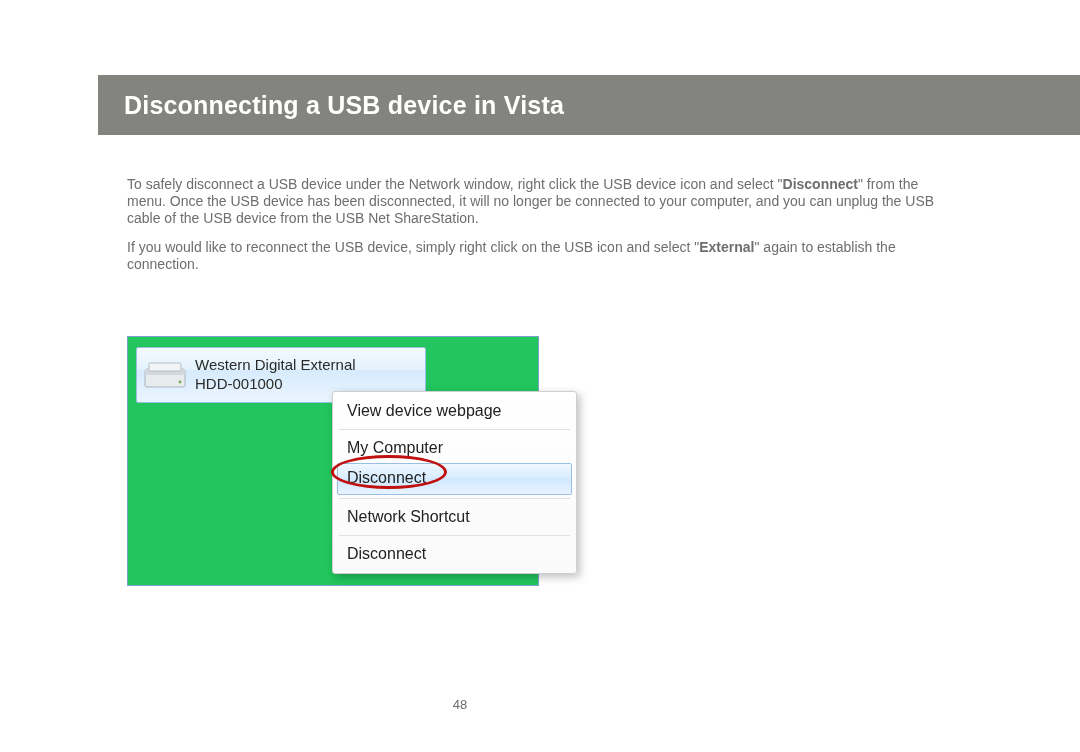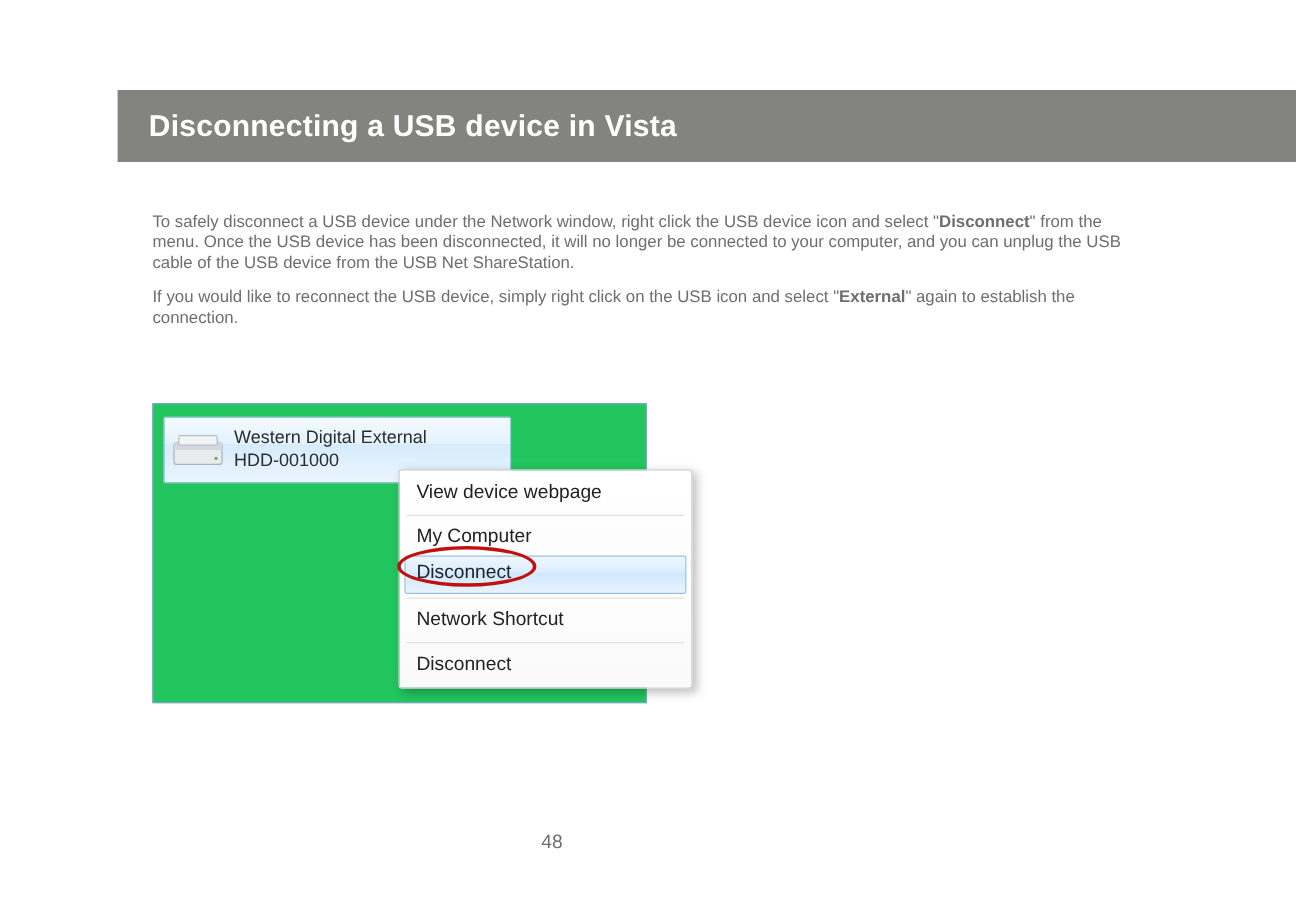--- a/index.html
+++ b/index.html
@@ -134,21 +134,21 @@
     pointer-events: none;
     box-sizing: border-box;
   }
 
   .page-number {
     position: absolute;
     bottom: 40px;
     left: 0;
     width: 920px;
     text-align: center;
-    font-size: 16px;
+    font-size: 13px;
     color: #6e6e6e;
   }
 </style>
 </head>
 <body>
 
 <div class="page">
 
   <div class="header-bar">
     <h1>Disconnecting a USB device in Vista</h1>

